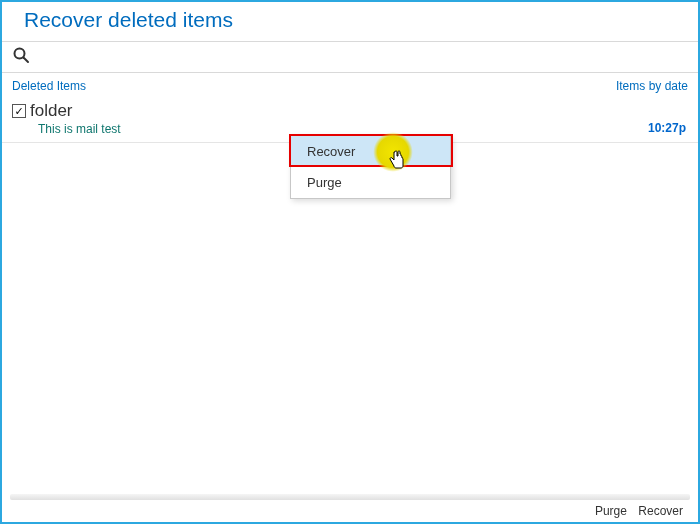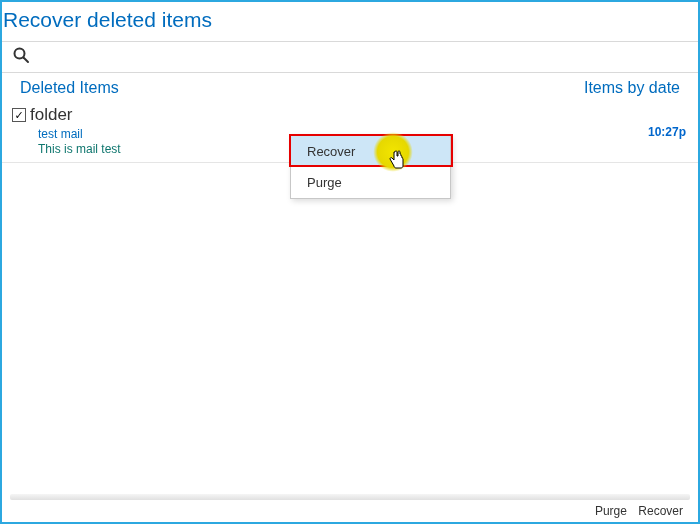--- a/index.html
+++ b/index.html
@@ -1,22 +1,22 @@
 <!DOCTYPE html>
 <html><head>
 <meta charset="utf-8">
 <style>
 *{margin:0;padding:0;box-sizing:border-box;font-family:"Segoe UI",Arial,sans-serif}
 body{width:700px;height:524px;border:2px solid #2ca8e0;background:#fff;position:relative;overflow:hidden}
-.header{padding:6px 1px 3px}
+.header{padding:6px 22px 3px}
 .title{color:#006cbe;font-size:21px;font-weight:400}
 .desc{color:#006cbe;font-size:12px;line-height:1.35;margin-top:2px}
 .search-bar{border-top:1px solid #d9d9d9;border-bottom:1px solid #d9d9d9;padding:4px 10px;margin-top:6px}
 .search-icon{display:inline-block}
-.meta-row{display:flex;justify-content:space-between;padding:6px 18px 4px;font-size:16px;color:#006cbe}
+.meta-row{display:flex;justify-content:space-between;padding:6px 10px 4px;font-size:12px;color:#006cbe}
 .meta-row span{cursor:pointer}
 .item{border-bottom:1px solid #e5e5e5;padding:4px 10px 6px;position:relative}
 .item-top{display:flex;align-items:center}
 .chk{width:14px;height:14px;border:1px solid #555;display:inline-flex;align-items:center;justify-content:center;font-size:11px;line-height:1;color:#000;margin-right:4px}
 .sender{font-size:17px;color:#333}
 .subject{color:#006cbe;font-size:12px;margin-left:26px;margin-top:2px}
 .preview{color:#0f766e;font-size:12px;margin-left:26px;margin-top:1px}
 .time{position:absolute;right:12px;top:24px;color:#0066cc;font-size:12px;font-weight:700}
 .ctx-menu{position:absolute;left:288px;top:133px;width:161px;border:1px solid #c7c7c7;background:#fff;box-shadow:2px 2px 6px rgba(0,0,0,.15)}
 .ctx-hl{position:absolute;left:287px;top:132px;width:164px;height:33px;border:2.5px solid #e60000;pointer-events:none}
@@ -47,21 +47,20 @@
 <div class="meta-row">
 <span>Deleted Items</span>
 <span>Items by date</span>
 </div>
 
 <div class="item">
 <div class="item-top">
 <span class="chk">✓</span>
 <span class="sender">folder</span>
 </div>
-<div class="subject">test mail</div>
 <div class="preview">This is mail test</div>
 <div class="time">10:27p</div>
 </div>
 
 <div class="ctx-menu">
 <div class="ctx-item sel">Recover</div>
 <div class="ctx-item">Purge</div>
 </div>
 <div class="ctx-hl"></div>
 <div class="cursor-blob"></div>

